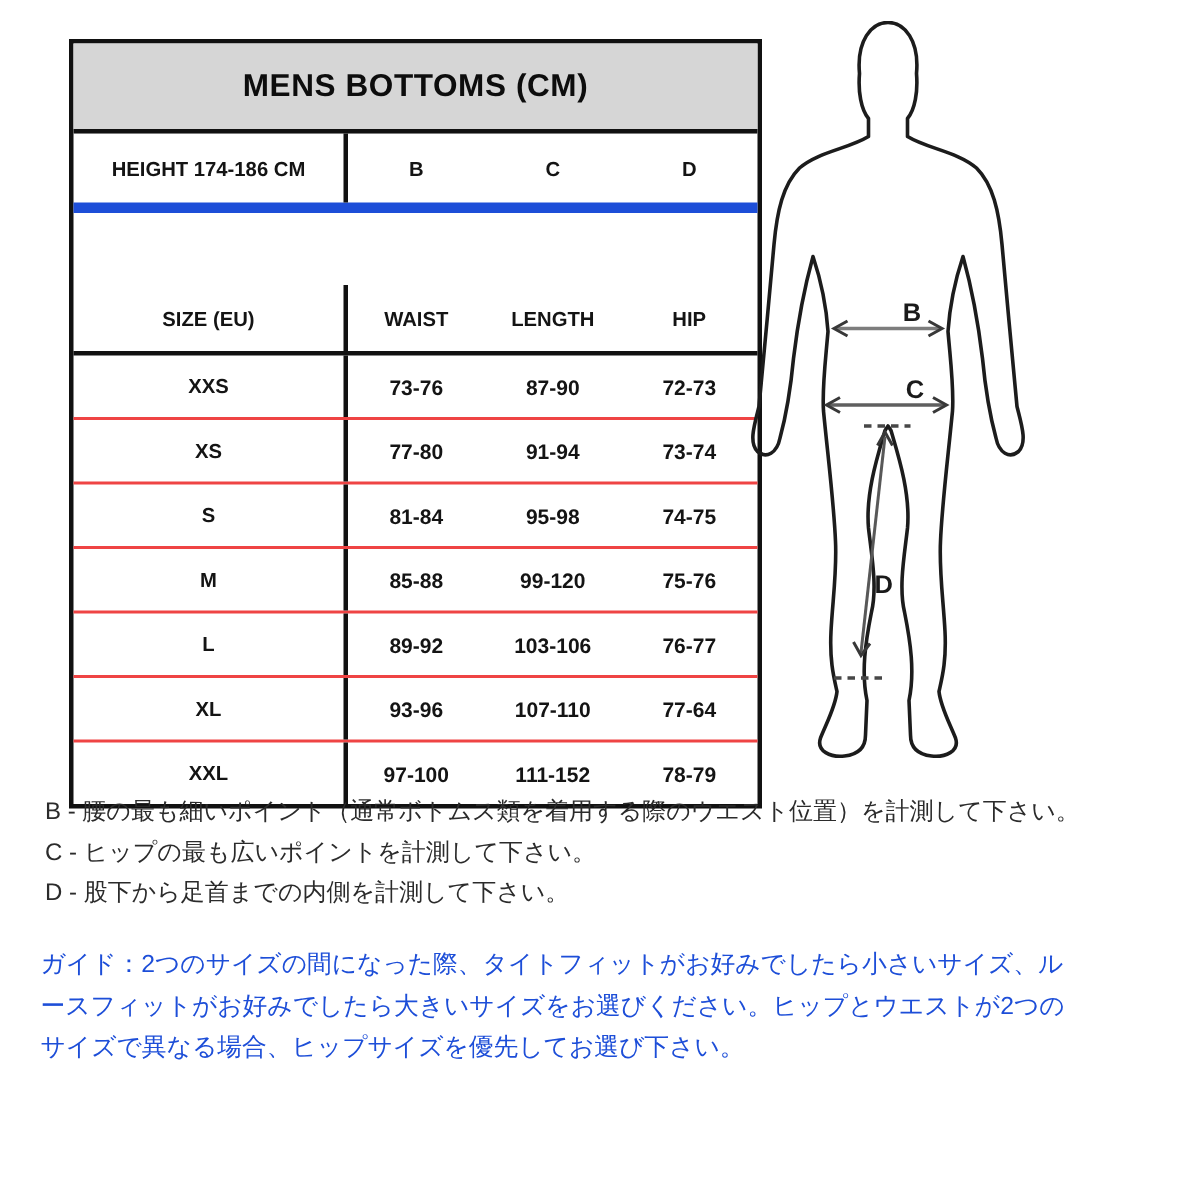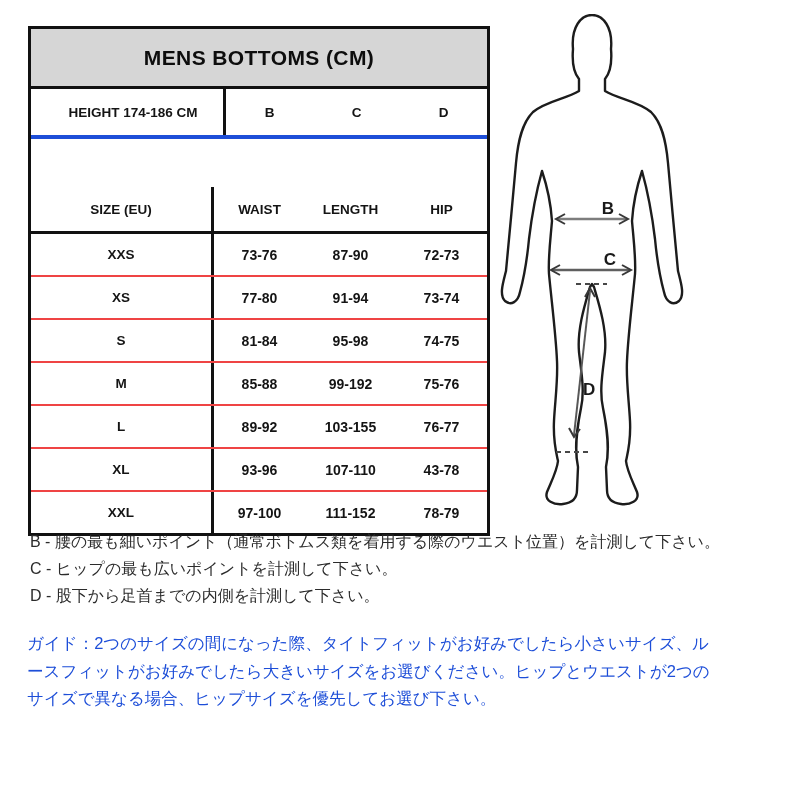--- a/index.html
+++ b/index.html
@@ -3,30 +3,30 @@
 <meta charset="utf-8">
 <style>
   html,body{margin:0;padding:0;}
   body{
     width:800px;height:800px;background:#ffffff;position:relative;
     font-family:"Liberation Sans","DejaVu Sans",sans-serif;
     color:#1a1a1a;overflow:hidden;
   }
   
   .size-table{
-    position:absolute;left:28px;top:26px;width:462px;
+    position:absolute;left:46px;top:26px;width:462px;
     border:3px solid #111;box-sizing:border-box;background:#fff;
   }
   .t-title{
     height:57px;background:#d6d6d6;border-bottom:3px solid #111;
     display:flex;align-items:center;justify-content:center;
     font-size:21px;font-weight:bold;letter-spacing:.4px;color:#0d0d0d;
   }
   .t-row{display:flex;align-items:stretch;}
-  .t-row.h1{height:46px;border-bottom:4px solid #1d4ed8;padding-left:12px;}
+  .t-row.h1{height:46px;border-bottom:7px solid #1d4ed8;}
   .t-row.h2{height:44px;border-bottom:3px solid #111;margin-top:48px;}
   .t-row.data{height:41px;border-bottom:2px solid #ef4444;}
   .t-row.data:last-child{border-bottom:none;}
   .t-label{
     width:180px;border-right:3px solid #111;flex:0 0 180px;
     display:flex;align-items:center;justify-content:center;
     font-weight:bold;font-size:13.5px;color:#141414;
   }
   .t-vals{flex:1;display:flex;}
   .t-cell{
@@ -95,40 +95,40 @@
       <div class="t-cell">81-84</div>
       <div class="t-cell">95-98</div>
       <div class="t-cell">74-75</div>
     </div>
   </div>
 
   <div class="t-row data">
     <div class="t-label">M</div>
     <div class="t-vals">
       <div class="t-cell">85-88</div>
-      <div class="t-cell">99-192</div>
+      <div class="t-cell">99-120</div>
       <div class="t-cell">75-76</div>
     </div>
   </div>
 
   <div class="t-row data">
     <div class="t-label">L</div>
     <div class="t-vals">
       <div class="t-cell">89-92</div>
-      <div class="t-cell">103-155</div>
+      <div class="t-cell">103-106</div>
       <div class="t-cell">76-77</div>
     </div>
   </div>
 
   <div class="t-row data">
     <div class="t-label">XL</div>
     <div class="t-vals">
       <div class="t-cell">93-96</div>
       <div class="t-cell">107-110</div>
-      <div class="t-cell">43-78</div>
+      <div class="t-cell">77-64</div>
     </div>
   </div>
 
   <div class="t-row data">
     <div class="t-label">XXL</div>
     <div class="t-vals">
       <div class="t-cell">97-100</div>
       <div class="t-cell">111-152</div>
       <div class="t-cell">78-79</div>
     </div>

